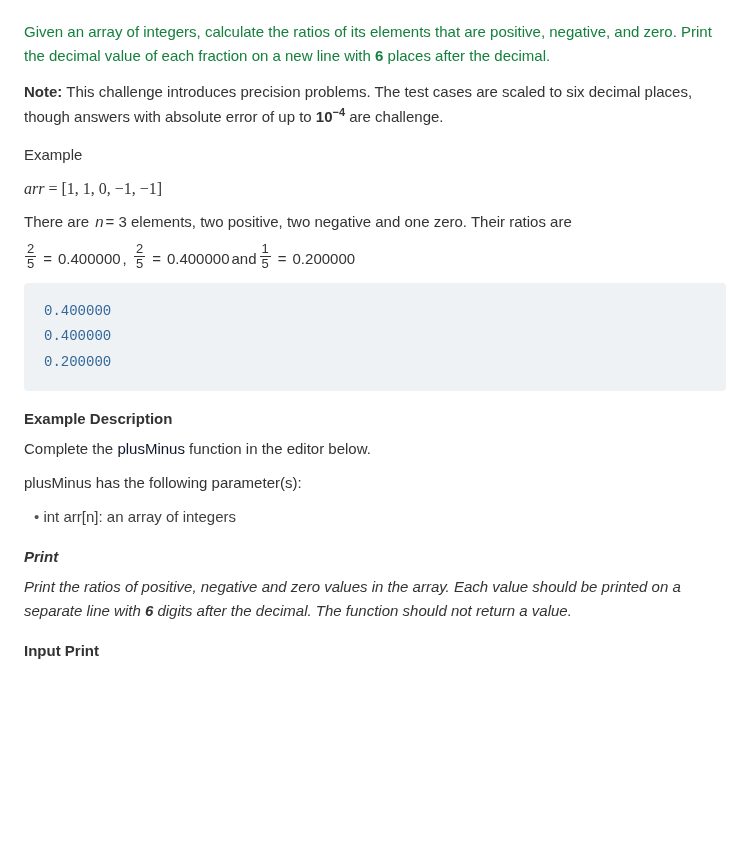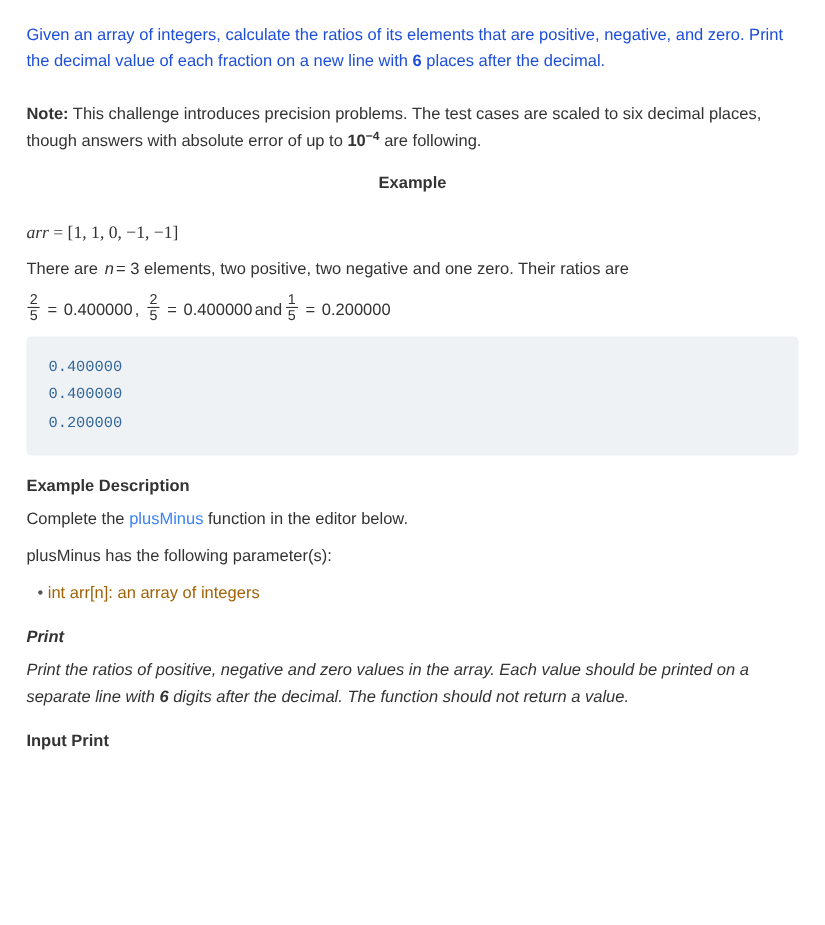--- a/index.html
+++ b/index.html
@@ -13,36 +13,35 @@
       font-size: 15px;
       color: #333;
       background: #fff;
       width: 750px;
       min-height: 841px;
       padding: 20px 24px;
       line-height: 1.6;
     }
 
     .intro-text {
-      color: #1d4ed8;
-      margin-bottom: 24px;
+      color: #15803d;
+      margin-bottom: 12px;
     }
 
     .note-section {
       margin-bottom: 14px;
     }
 
     .example-section {
       margin-bottom: 10px;
     }
 
     .example-label {
-      font-weight: bold;
-      margin-bottom: 20px;
-      text-align: center;
+      font-weight: normal;
+      margin-bottom: 9px;
     }
 
     .math-line {
       font-family: Georgia, serif;
       font-size: 16px;
       margin-bottom: 8px;
     }
 
     .fraction {
       display: inline-flex;
@@ -89,41 +88,41 @@
       font-weight: bold;
       margin: 16px 0 6px 0;
     }
 
     .description-text {
       color: #333;
       margin-bottom: 10px;
     }
 
     .link-text {
-      color: #3b82f6;
+      color: #0f172a;
       text-decoration: none;
     }
 
     .bullet-list {
       list-style: none;
       padding-left: 10px;
       margin-bottom: 10px;
     }
 
     .bullet-list li::before {
       content: '• ';
       color: #555;
     }
 
     .bullet-list li {
       color: #2e86c1;
     }
 
     .bullet-list li span {
-      color: #a16207;
+      color: #404040;
     }
 
     .print-section {
       margin-bottom: 10px;
       font-style: italic;
     }
 
     .ratios-line {
       display: flex;
       align-items: flex-end;
@@ -141,21 +140,21 @@
 </head>
 <body>
 
 <div>
 
   <p class="intro-text">
     <span>Given an array of integers, calculate the ratios of its elements that are positive, negative, and zero. Print the decimal value of each fraction on a new line with </span><span class="bold-6">6</span><span> places after the decimal.</span>
   </p>
 
   <p class="note-section">
-    <strong>Note:</strong><span> This challenge introduces precision problems. The test cases are scaled to six decimal places, though answers with absolute error of up to </span><strong><span>10</span><span class="superscript">−4</span></strong><span> are following.</span>
+    <strong>Note:</strong><span> This challenge introduces precision problems. The test cases are scaled to six decimal places, though answers with absolute error of up to </span><strong><span>10</span><span class="superscript">−4</span></strong><span> are challenge.</span>
   </p>
 
   <div class="example-section">
     <div class="example-label">
       <span>Example</span>
     </div>
 
     <p class="math-line">
       <em>arr</em><span> = [1, 1, 0, −1, −1]</span>
     </p>

